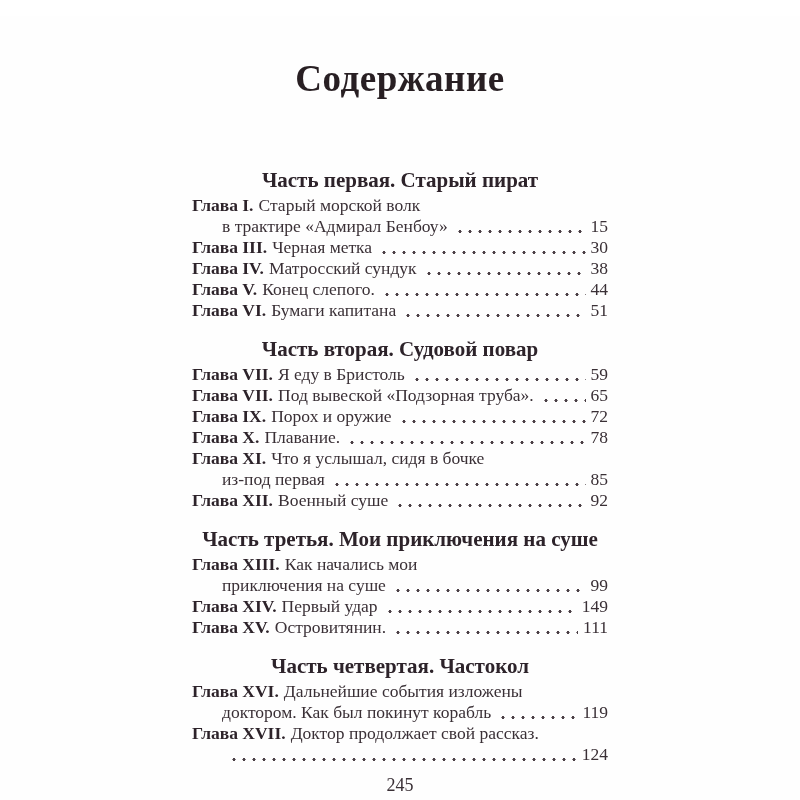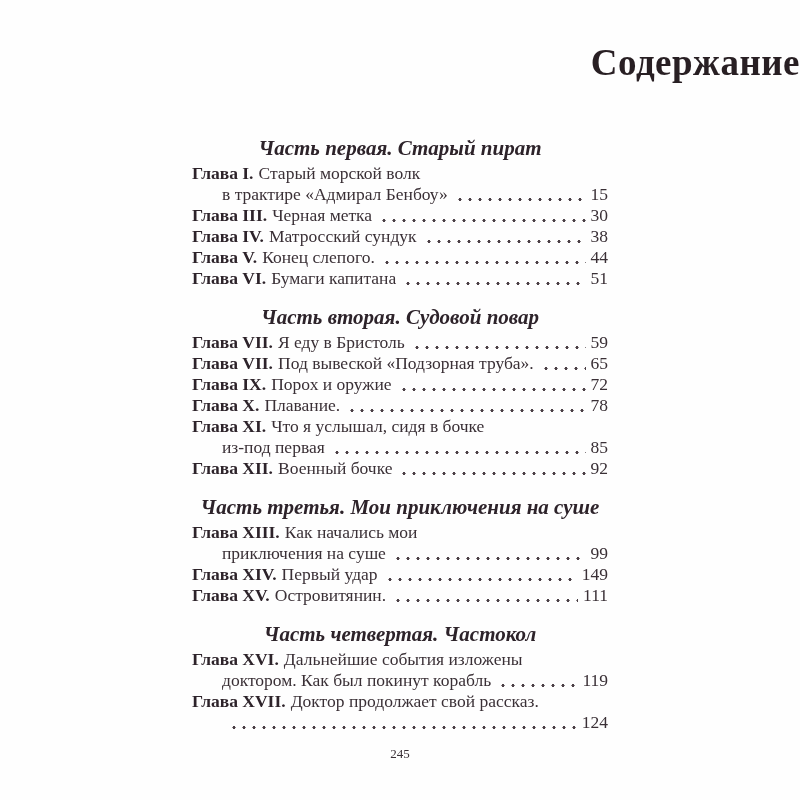--- a/index.html
+++ b/index.html
@@ -9,43 +9,42 @@
     font-family: "Liberation Serif", "DejaVu Serif", serif;
     color: #332a2e;
     overflow: hidden;
   }
   .page {
     position: relative;
     width: 800px; height: 800px;
     background: #fefefe;
   }
   .title {
-    text-align: right;
+    text-align: center;
     font-size: 37px;
     font-weight: bold;
     color: #281f23;
-    margin: 0;
+    margin: 16px;
     padding-top: 42px;
     letter-spacing: 0.5px;
     line-height: 1.15;
   }
   .toc {
     width: 416px;
     margin: 0 auto;
   }
   .part-heading {
     text-align: center;
     font-size: 21px;
     font-weight: bold;
     color: #2d232a;
     margin: 0 0 2px 0;
     padding-top: 16px;
     line-height: 25px;
     white-space: nowrap;
-    font-style: italic;
   }
   .sec-first .part-heading { padding-top: 51px; }
   .line {
     display: flex;
     align-items: baseline;
     font-size: 17.5px;
     line-height: 21px;
     white-space: nowrap;
   }
   .lead {
@@ -63,21 +62,21 @@
     margin: 0 5px 3px 7px;
     background-image: radial-gradient(circle, #4a3f45 1.35px, rgba(74,63,69,0) 1.8px);
     background-size: 10px 5px;
     background-position: 0 50%;
     background-repeat: repeat-x;
   }
   .pg { color: #3a3036; }
   .indent { padding-left: 30px; font-family: Liberation Serif, serif; }
   .folio {
     text-align: center;
-    font-size: 13px;
+    font-size: 18px;
     color: #3a3036;
     margin-top: 10px;
     line-height: 21px;
   }
 </style>
 </head>
 <body>
 
 <div class="page">
 
@@ -156,21 +155,21 @@
 
       </div>
       <div class="line indent">
 
         <span class="txt">из-под первая</span>
         <span class="dots"></span>
         <span class="pg">85</span>
       </div>
       <div class="line">
         <span class="lead">Глава XII.</span>
-        <span class="txt">Военный бочке</span>
+        <span class="txt">Военный суше</span>
         <span class="dots"></span>
         <span class="pg">92</span>
       </div>
     </section>
 
     <section>
       <h2 class="part-heading">Часть третья. Мои приключения на суше</h2>
       <div class="line nopage">
         <span class="lead">Глава XIII.</span>
         <span class="txt">Как начались мои</span>

